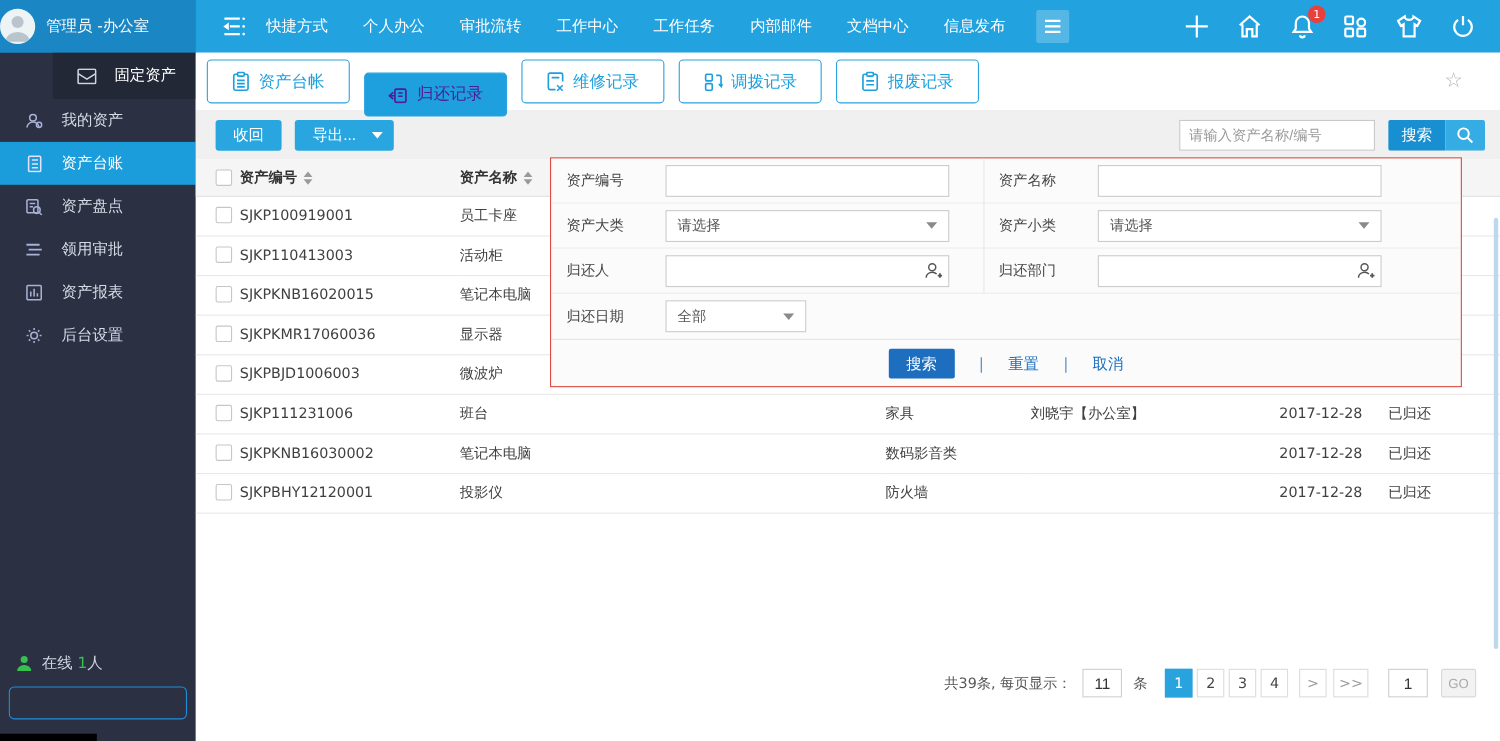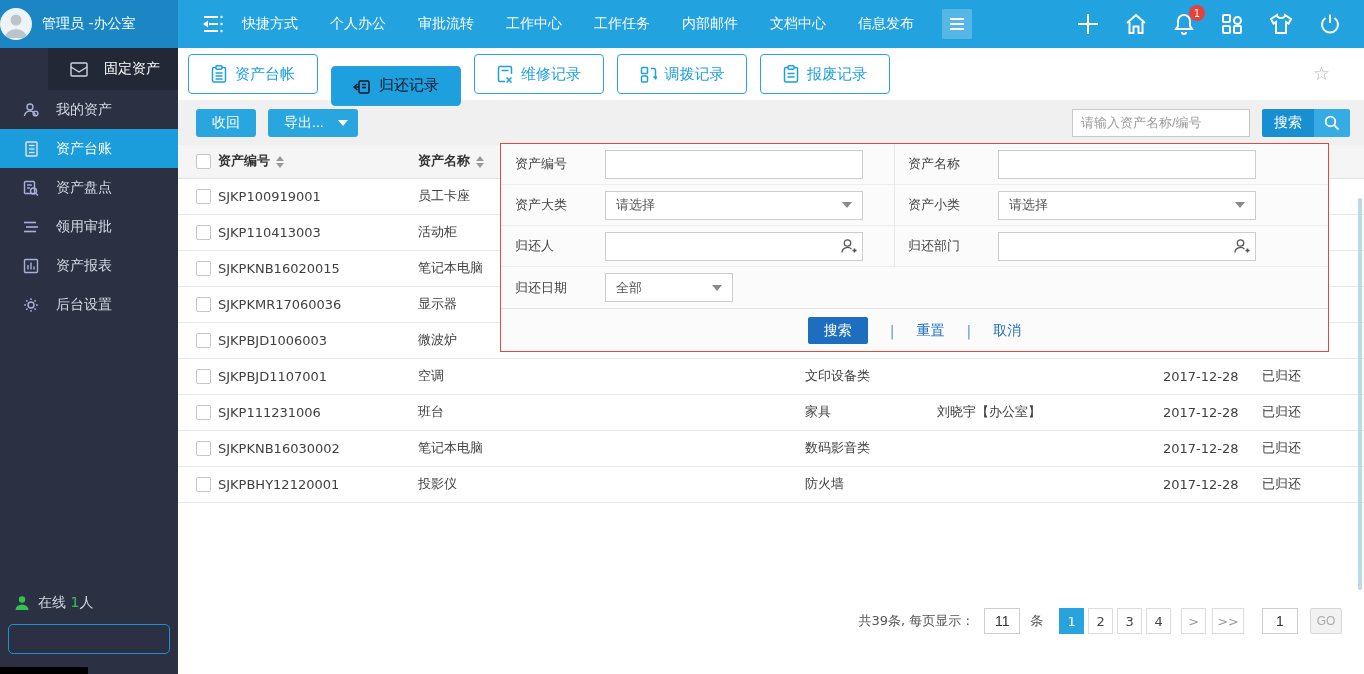--- a/index.html
+++ b/index.html
@@ -30,21 +30,21 @@
   .online-row { position:absolute; bottom:62px; left:14px; display:flex; align-items:center; gap:8px; color:#cfd4e0; font-size:14px; }
   .online-count { color:#35c04f; }
   .side-search { position:absolute; bottom:20px; left:8px; width:162px; height:30px; border:1px solid #1c8fd6; border-radius:5px; background:transparent; display:flex; align-items:center; }
   .side-search input { flex:1; background:transparent; border:none; outline:none; color:#dfe3ee; padding:0 8px; font-size:13px; }
   .side-search .mag { color:#7b5ea7; margin-right:8px; display:flex; cursor:pointer; }
   .side-strip { position:absolute; bottom:0; left:0; width:88px; height:7px; background:#000; }
   
   .main { position:absolute; top:48px; left:178px; width:1186px; height:626px; background:#fff; }
   .tabbar { height:52px; display:flex; align-items:center; padding-left:10px; gap:13px; background:#fff; position:relative; }
   .tab { height:40px; width:130px; border:1px solid #29a3dd; border-radius:4px; background:#fff; color:#1e9fde; display:flex; align-items:center; justify-content:center; gap:8px; font-size:15px; cursor:pointer; }
-  .tab.active { background:#1e9fde; color:#0f172a;margin-top:23px; }
+  .tab.active { background:#1e9fde; color:#4c1d95;margin-top:23px; }
   .tab .ticon { display:flex; }
   .fav-star { position:absolute; right:34px; top:14px; color:#b5b5b5; font-size:19px; cursor:pointer; }
   .toolbar { height:45px; background:#f0f0f0; display:flex; align-items:center; padding:0 14px 0 18px; }
   .btn-blue { background:#29a6df; border:none; color:#fff; font-size:14px; height:28px; padding:0 16px; border-radius:3px; cursor:pointer; }
   .btn-export { margin-left:12px; display:flex; align-items:center; gap:14px; padding-right:10px; }
   .caret-down { width:0; height:0; border-left:5px solid transparent; border-right:5px solid transparent; border-top:6px solid #fff; }
   .toolbar-right { margin-left:auto; display:flex; align-items:center;padding-left:22px; }
   .search-input { width:178px; height:28px; border:1px solid #c9c9c9; padding:0 8px; font-size:13px; outline:none; color:#333; background:#fff; }
   .search-input::placeholder { color:#9a9a9a; }
   .search-btn { margin-left:12px; height:28px; display:flex; cursor:pointer; border-radius:2px; overflow:hidden; }
@@ -417,29 +417,20 @@
         <tr class="grid-row">
           <td><span class="cbx"></span></td>
           <td>SJKPBJD1006003</td>
           <td>微波炉</td>
           <td></td>
           <td></td>
           <td></td>
           <td></td>
         </tr>
 
-        <tr class="grid-row">
-          <td><span class="cbx"></span></td>
-          <td>SJKPBJD1107001</td>
-          <td>空调</td>
-          <td>文印设备类</td>
-          <td></td>
-          <td>2017-12-28</td>
-          <td>已归还</td>
-        </tr>
 
         <tr class="grid-row">
           <td><span class="cbx"></span></td>
           <td>SJKP111231006</td>
           <td>班台</td>
           <td>家具</td>
           <td>刘晓宇【办公室】</td>
           <td>2017-12-28</td>
           <td>已归还</td>
         </tr>

